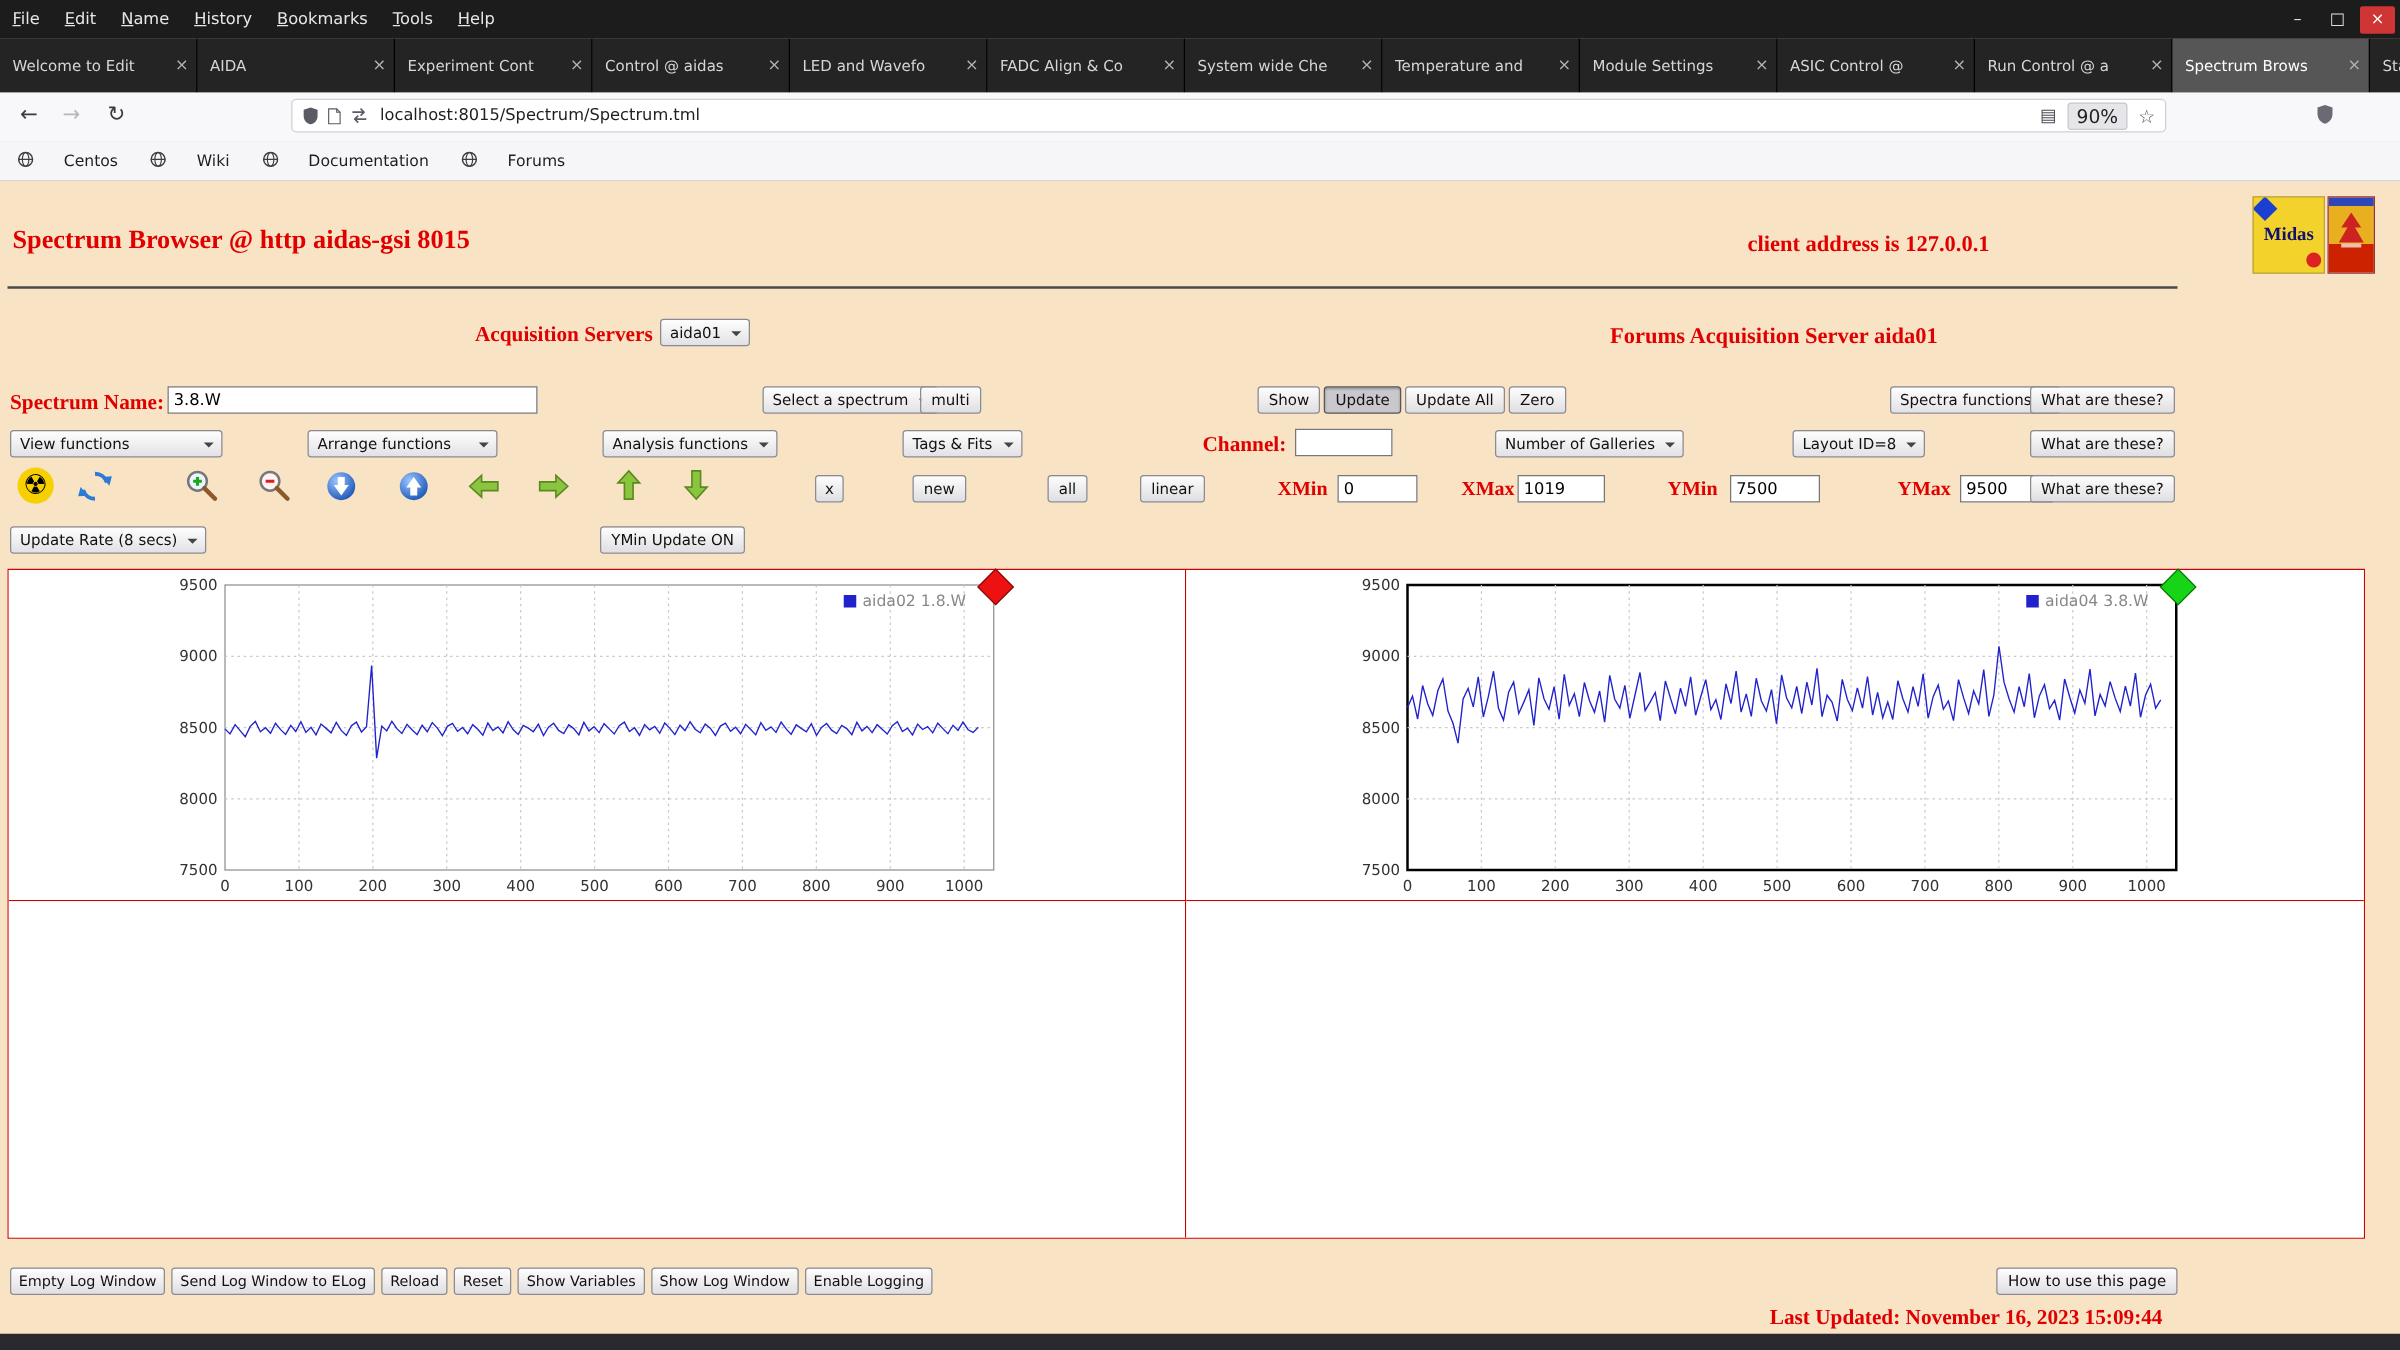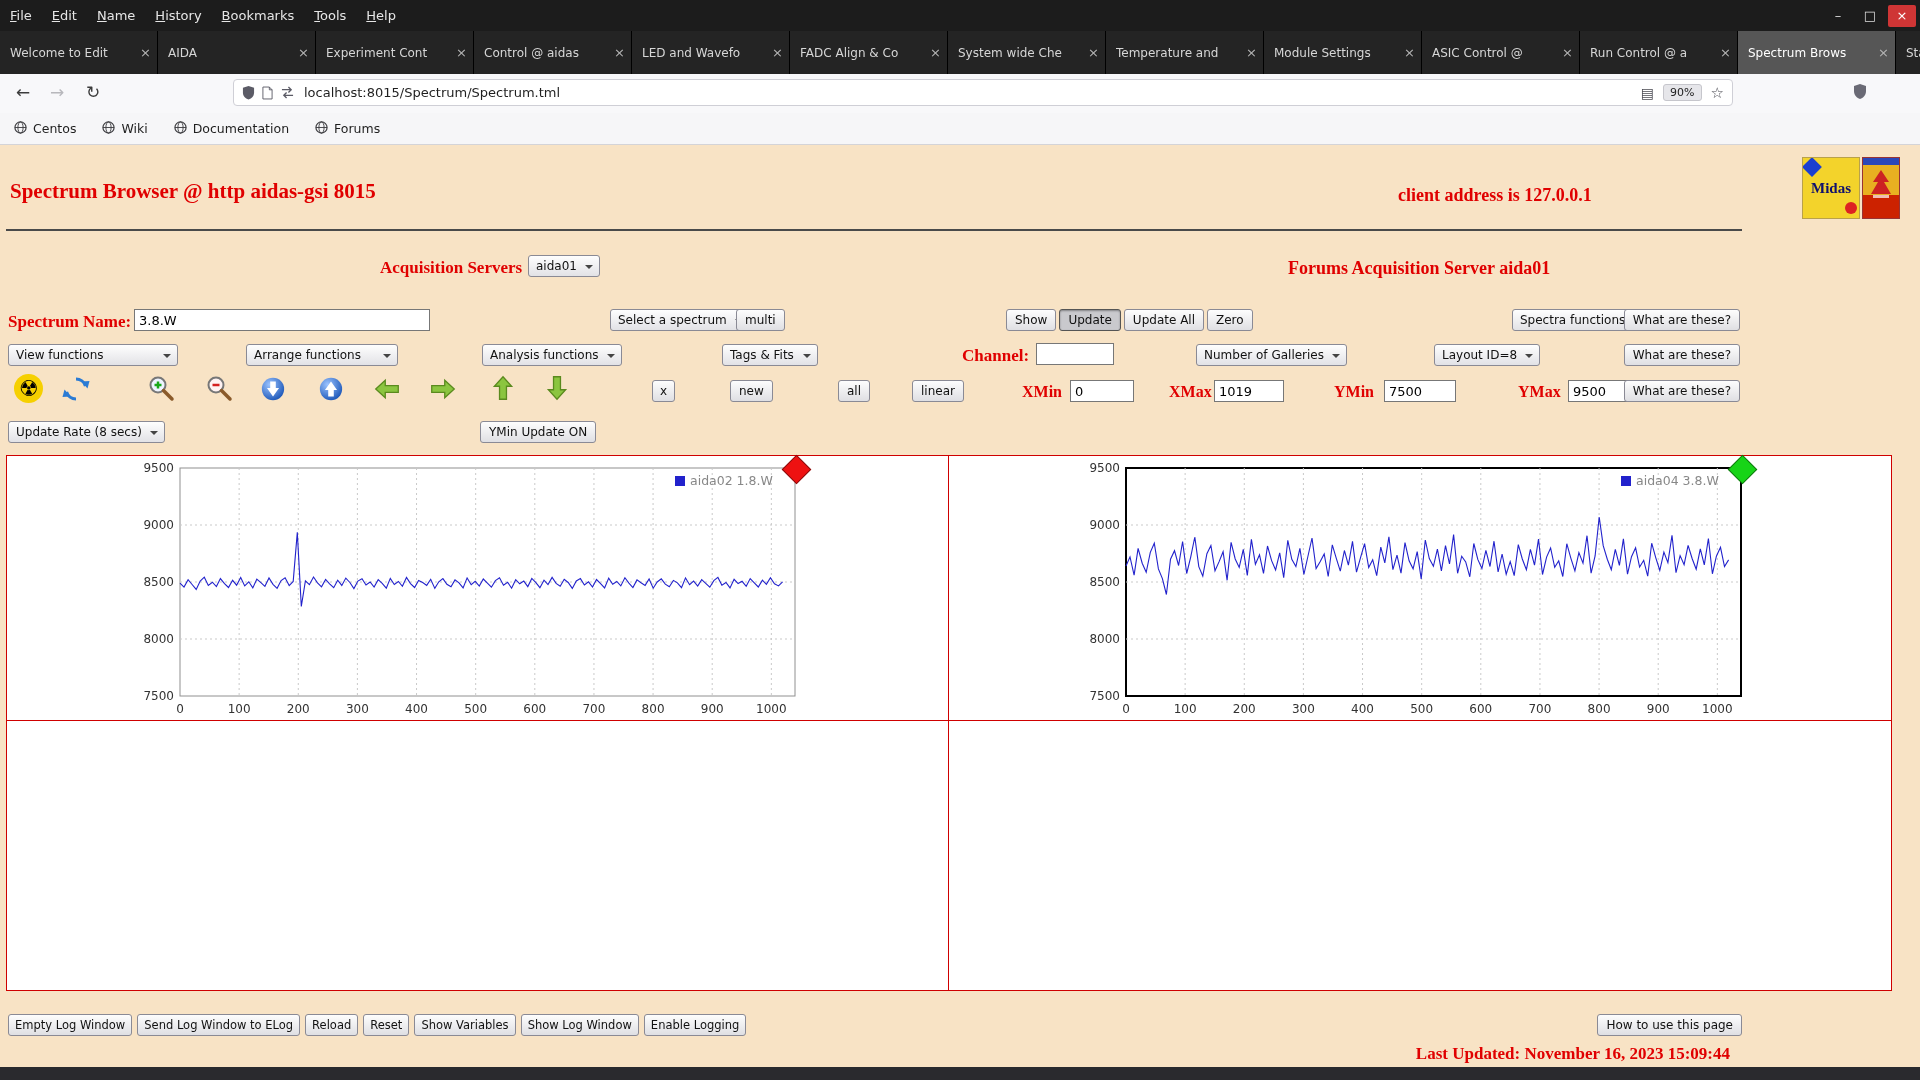--- a/index.html
+++ b/index.html
@@ -28,29 +28,29 @@
           border-bottom:1px solid #d8d8dc;}
   .nav-icon{position:absolute;top:8px;font-size:17px;color:#3c3c3c;}
   .nav-back{left:16px;} .nav-fwd{left:50px;color:#b8b8bc;} .nav-reload{left:86px;}
   .urlbar{position:absolute;left:233px;top:5px;width:1500px;height:27px;background:#fff;
           border:1px solid #cfcfd6;border-radius:4px;display:flex;align-items:center;
           padding:0 8px;box-sizing:border-box;}
   .ub-icon{display:inline-flex;align-items:center;margin-right:7px;}
   .url-text{font-size:13px;color:#1f1f1f;margin-left:2px;}
   .ub-right{margin-left:auto;display:flex;align-items:center;gap:9px;}
   .reader-icon{font-size:14px;color:#4a4a52;}
-  .zoom-pill{font-size:11px;color:#222;background:#e6e6ea;border:1px solid #c6c6cc;
+  .zoom-pill{font-size:15px;color:#222;background:#e6e6ea;border:1px solid #c6c6cc;
              border-radius:3px;padding:1px 6px;}
   .star-icon{font-size:15px;color:#4a4a52;}
   .ext-icon{position:absolute;left:1852px;top:9px;}
 
   .bookmarksbar{position:absolute;top:113px;left:0;width:1920px;height:32px;background:#f6f6f8;
                 border-bottom:1px solid #d4d4d8;display:flex;align-items:center;gap:26px;
                 padding-left:14px;font-size:12.5px;color:#1e1e1e;box-sizing:border-box;}
-  .bookmark{display:flex;align-items:center;gap:6px;}
+  .bookmark{display:flex;align-items:center;gap:24px;}
 
   
   .content{position:absolute;top:145px;left:0;width:1756px;height:922px;background:#f8e3c5;}
   .rlabel{font-family:"Liberation Serif","DejaVu Serif",serif;font-weight:bold;color:#e00000;}
   .page-title{position:absolute;left:10px;top:34px;font:bold 21px "Liberation Serif",serif;color:#e00000;}
   .client-address{position:absolute;left:1398px;top:40px;font-size:18px;}
   .logo-midas{position:absolute;left:1802px;top:12px;width:56px;height:60px;background:#f3d32b;
               border:1px solid #b9a14a;display:flex;align-items:center;justify-content:center;
               font:bold 15px "Liberation Serif",serif;color:#10106e;overflow:hidden;}
   .logo-midas::before{content:"";position:absolute;width:14px;height:14px;background:#1b3fd0;

